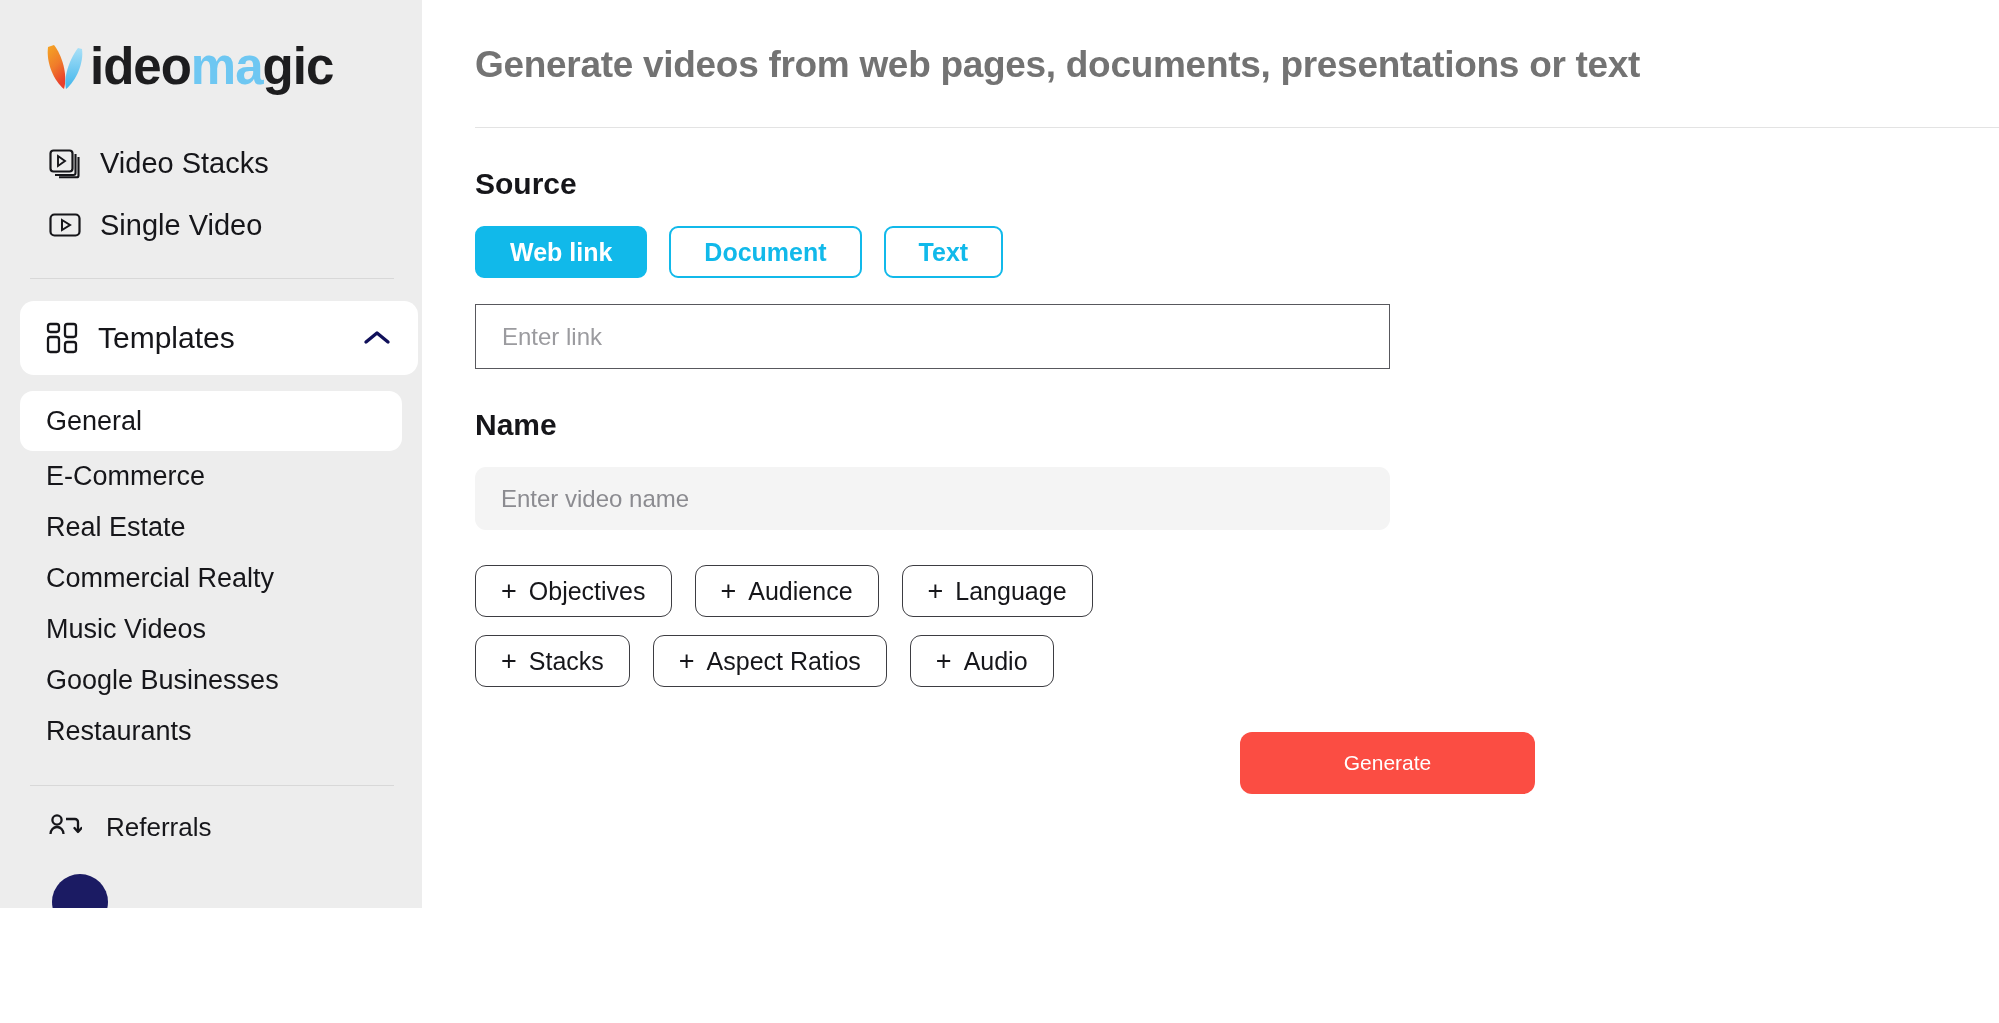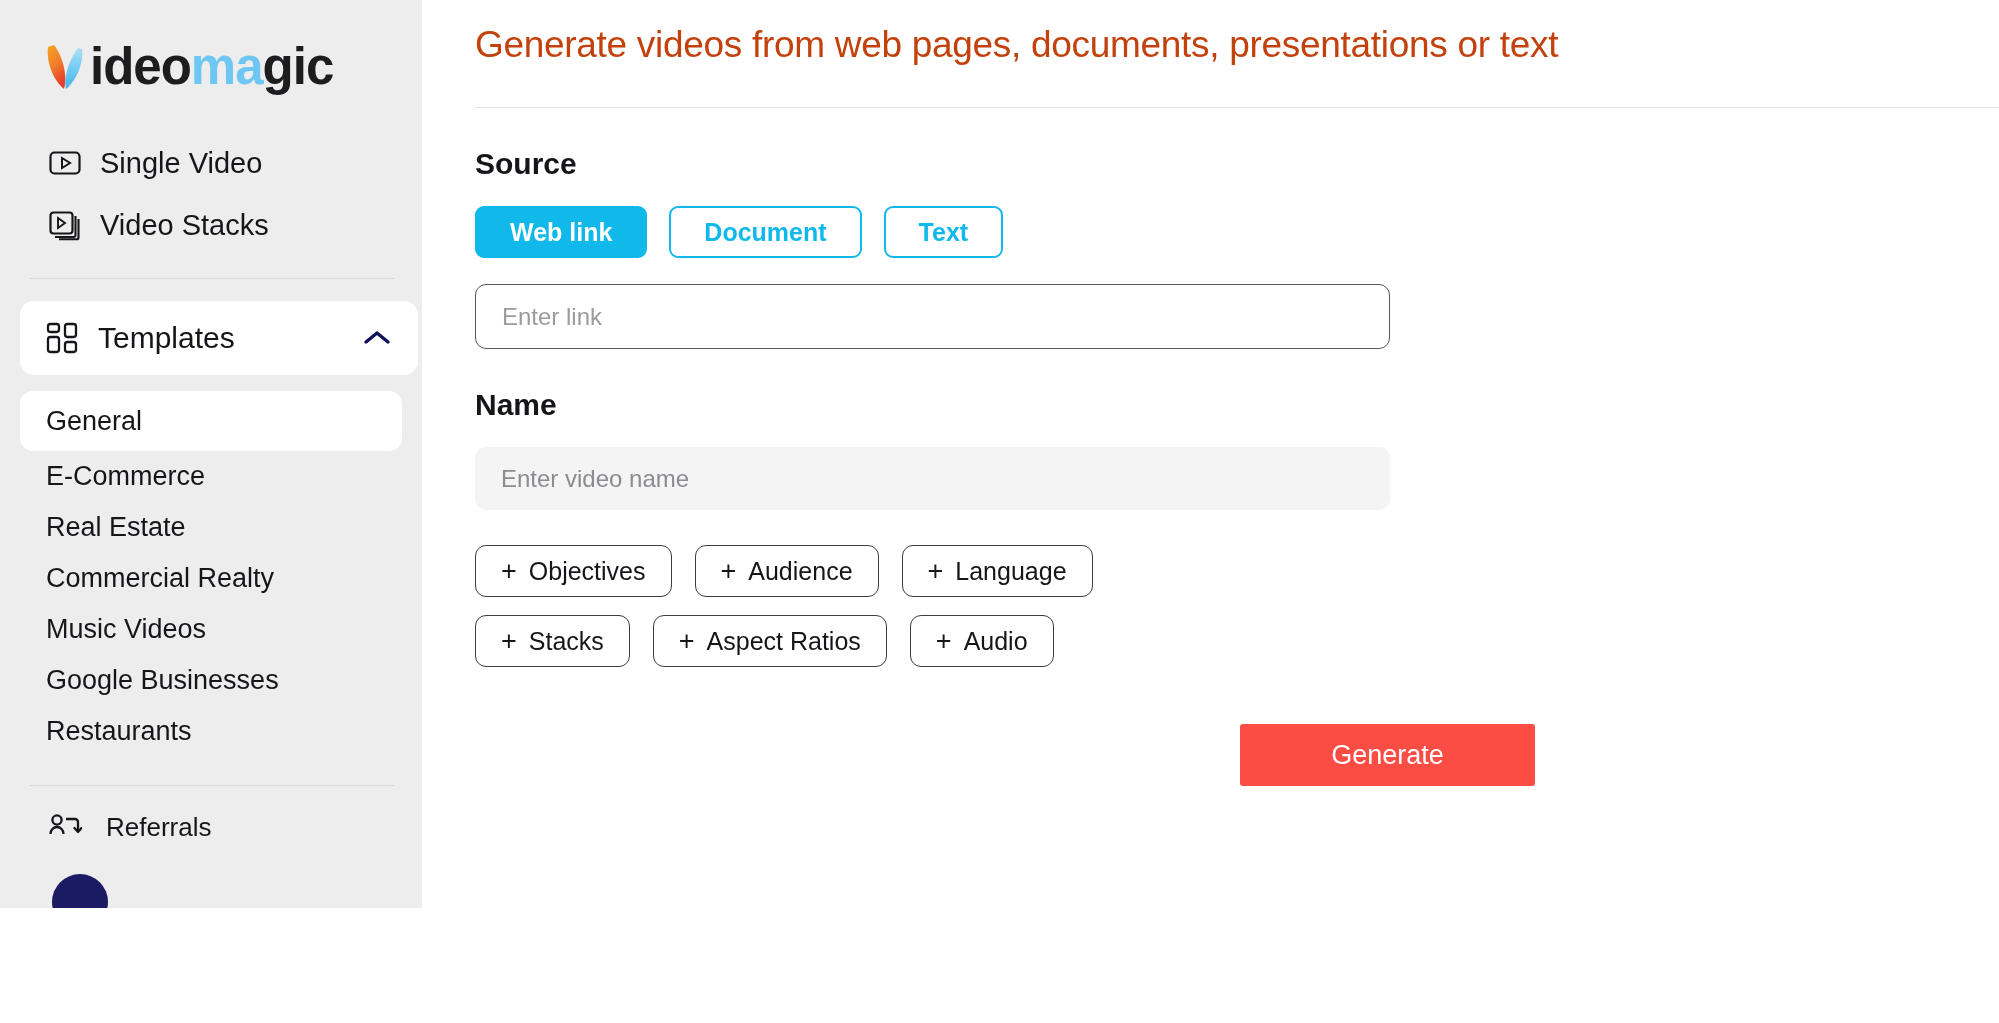--- a/index.html
+++ b/index.html
@@ -99,24 +99,24 @@
 
   
   .main {
     flex: 1; height: 1023px;
     background: #ffffff;
     padding: 0 0 0 53px;
     position: relative;
     overflow: hidden;
   }
   .page-title {
-    color: #c2410c;
-    font-size: 37px; font-weight: 400;
+    color: #737373;
+    font-size: 37px; font-weight: 700;
     letter-spacing: -0.3px;
-    margin-top: 24px;
+    margin-top: 44px;
   }
   .title-rule {
     height: 1px; background: #e3e3e3;
     margin-top: 41px; margin-right: 0;
   }
 
   .section-label {
     font-size: 30px; font-weight: 700; color: #16161a;
     margin-top: 39px;
   }
@@ -133,21 +133,21 @@
     background: #ffffff; color: #11b9ea;
   }
   .src-btn.active {
     background: #11b9ea; color: #ffffff; border-color: #11b9ea;
   }
 
   .field-link {
     width: 915px; height: 65px;
     margin-top: 26px;
     border: 1.5px solid #58585d;
-    border-radius: 11px;
+    border-radius: 0;
     background: #ffffff;
     display: flex; align-items: center;
     padding: 0 26px;
     font-size: 24px; color: #9b9b9f;
     cursor: text;
   }
   .field-name {
     width: 915px; height: 63px;
     margin-top: 25px;
     border: none;
@@ -174,26 +174,25 @@
   }
   .chip .plus { margin-right: 12px; font-size: 27px; line-height: 1; }
 
   .generate-wrap {
     display: flex; justify-content: flex-start;
     margin-top: 45px; padding-left: 765px;
   }
   .generate-btn {
     width: 295px; height: 62px;
     background: #fb4d43;
-    border: none; border-radius: 3px;
-    color: #ffffff; font-size: 27px;
+    border: none; border-radius: 12px;
+    color: #ffffff; font-size: 21px;
     font-family: "Liberation Sans", sans-serif;
     display: flex; align-items: center; justify-content: center;
     cursor: pointer;
-    margin-top: 12px;
   }
 </style>
 </head>
 <body>
 
 <div class="app">
 
   <aside class="sidebar">
 
     <div class="logo-wrap">
@@ -214,34 +213,34 @@
           <path d="M38 10 C 40 24, 32 42, 22 50 C 19 36, 27 18, 34 9 Z" fill="url(#bg1)"></path>
         </svg>
         <span class="logo-text logo-dark">ideo</span>
         <span class="logo-text logo-blue">ma</span>
         <span class="logo-text logo-dark">gic</span>
       </div>
     </div>
 
     <div class="nav-item">
       <svg class="ico" viewBox="0 0 34 34">
-        <rect x="2.5" y="6.5" width="29" height="21" rx="4" fill="none" stroke="#16161a" stroke-width="2.2"></rect>
-        <path d="M14 12 L22 17 L14 22 Z" fill="none" stroke="#16161a" stroke-width="2"></path>
-      </svg>
-      <span>Single Video</span>
-    </div>
-
-    <div class="nav-item">
-      <svg class="ico" viewBox="0 0 34 34">
         <rect x="2.5" y="4.5" width="22" height="21" rx="3" fill="none" stroke="#16161a" stroke-width="2.2"></rect>
         <path d="M10 10 L17 15 L10 20 Z" fill="none" stroke="#16161a" stroke-width="1.9"></path>
         <path d="M27.5 8 V27 a2 2 0 0 1 -2 2 H7" fill="none" stroke="#16161a" stroke-width="2.1"></path>
         <path d="M30.5 11 V29.5 a1.8 1.8 0 0 1 -1.8 1.8 H11" fill="none" stroke="#16161a" stroke-width="2.1"></path>
       </svg>
       <span>Video Stacks</span>
+    </div>
+
+    <div class="nav-item">
+      <svg class="ico" viewBox="0 0 34 34">
+        <rect x="2.5" y="6.5" width="29" height="21" rx="4" fill="none" stroke="#16161a" stroke-width="2.2"></rect>
+        <path d="M14 12 L22 17 L14 22 Z" fill="none" stroke="#16161a" stroke-width="2"></path>
+      </svg>
+      <span>Single Video</span>
     </div>
 
     <div class="sb-divider"></div>
 
     <div class="templates-card">
       <svg class="grid-ico" viewBox="0 0 36 36">
         <rect x="4" y="4" width="11" height="8" rx="2.4" fill="none" stroke="#16161a" stroke-width="2.3"></rect>
         <rect x="21" y="4" width="11" height="13" rx="2.4" fill="none" stroke="#16161a" stroke-width="2.3"></rect>
         <rect x="4" y="17" width="11" height="15" rx="2.4" fill="none" stroke="#16161a" stroke-width="2.3"></rect>
         <rect x="21" y="22" width="11" height="10" rx="2.4" fill="none" stroke="#16161a" stroke-width="2.3"></rect>

